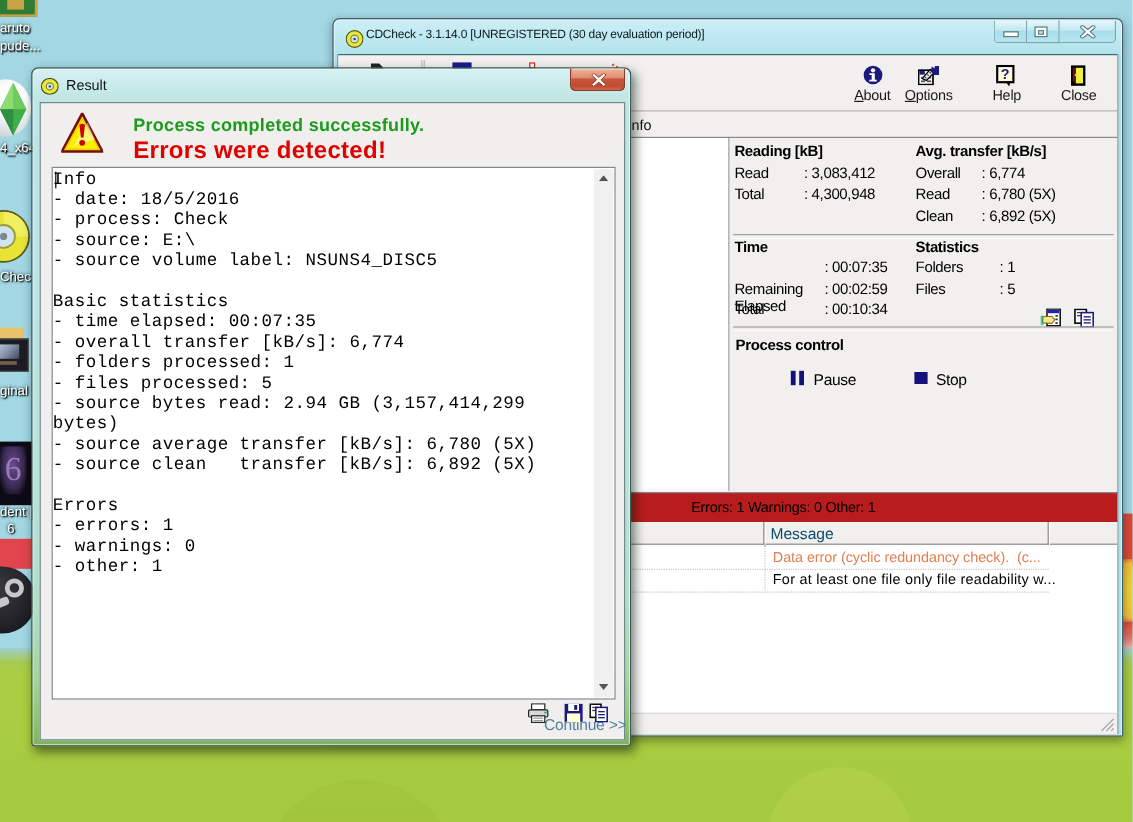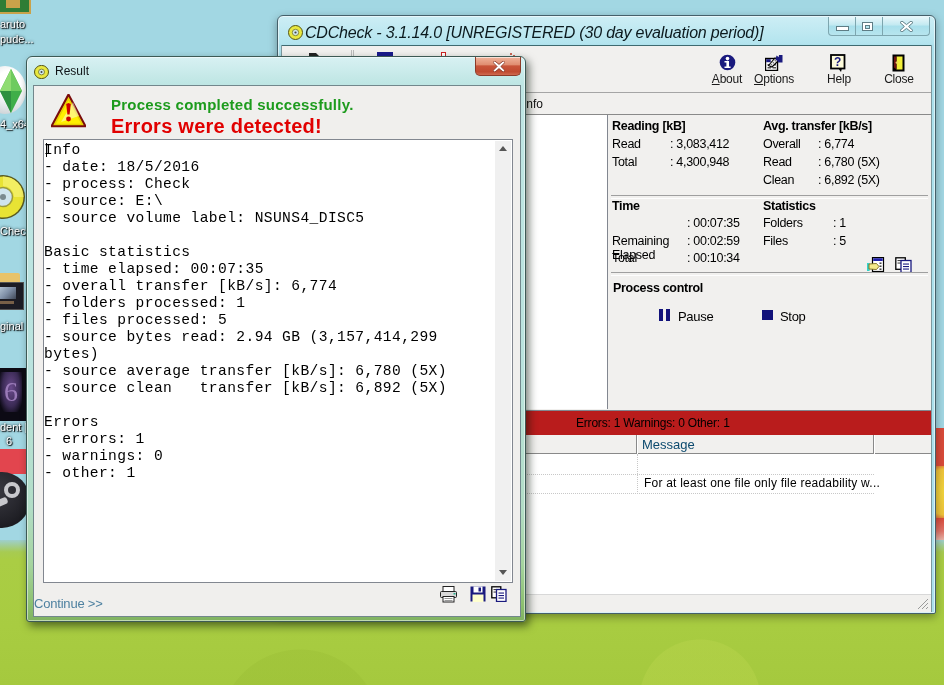--- a/index.html
+++ b/index.html
@@ -12,21 +12,21 @@
                radial-gradient(circle at 300px 190px, rgba(150,185,50,.3) 0 80px, rgba(0,0,0,0) 81px),
                linear-gradient(180deg,#9ecfcd 0,#a7cb52 12px,#aacd44 20px,#a8cc41 60%,#a5c93e 100%);}
   .dlabel{color:#fff;font-size:11px;text-shadow:1px 1px 1px #000,0 0 3px #000;letter-spacing:0;}
   
   .wfrm{box-sizing:border-box;}
   
   #mw{left:277px;top:15px;width:659px;height:599px;
     background:linear-gradient(180deg,#cdeef5 0,#b3e4ee 28px,#ace0ec 29px,#ace0ec 100%);
     border:1px solid #45606a;border-radius:6px 6px 2px 2px;
     box-shadow:0 3px 8px rgba(0,0,0,.35), inset 0 0 0 1px rgba(255,255,255,.55);}
-  #mwtitle{left:10px;top:8px;font-size:16px;color:#0c1a1e;letter-spacing:-.2px;font-style:italic;}
+  #mwtitle{left:10px;top:8px;font-size:10px;color:#0c1a1e;letter-spacing:-.2px;}
   #mwico{left:10px;top:9px;}
   
   .capgrp{left:550px;top:1px;height:19px;display:flex;}
   .capb{box-sizing:border-box;height:19px;border:1px solid #7da6af;border-top:none;
     background:linear-gradient(180deg,#e8f7fa 0,#c2e9f1 45%,#a8dfeb 50%,#b7e5ee 100%);
     position:relative;}
   
   #mwc{left:4px;top:29px;width:649px;height:566px;background:#f1f0ee;
     border-top:1px solid #3f6a70;box-shadow:-1px 0 0 #7c989e,1px 0 0 #7c989e;}
   .tbar{left:0;top:1px;width:649px;height:45px;background:#f1f0ee;border-bottom:1px solid #a5a5a5;}
@@ -60,21 +60,21 @@
     box-shadow:inset 0 1px 0 rgba(255,255,255,.6);}
   #closeb svg{position:absolute;left:17px;top:4px;}
   .greenmsg{left:77px;top:10px;font-size:15px;font-weight:bold;color:#1d9b1d;letter-spacing:.25px;}
   .redmsg{left:77px;top:29px;font-size:20px;font-weight:bold;color:#e10000;letter-spacing:.25px;}
   #txtbox{left:9px;top:53px;width:470px;height:444px;background:#fff;border:1px solid #828790;box-sizing:border-box;}
   #txtbox pre{margin:0;position:absolute;left:0px;top:2px;font-family:"Liberation Mono",monospace;
     font-size:14.6px;line-height:17px;color:#000;letter-spacing:.4px;}
   #sbar{position:absolute;right:1px;top:1px;width:16px;height:440px;background:#f0f0f0;}
   .sbtn{position:absolute;left:0;width:16px;height:16px;background:#f0f0f0;color:#505050;
     font-size:8px;text-align:center;line-height:16px;}
-  #continue{left:0;top:510px;width:488px;text-align:left;font-size:13px;color:#4e81a0;letter-spacing:-.2px;}
+  #continue{left:0;top:510px;width:488px;text-align:right;font-size:13px;color:#4e81a0;letter-spacing:-.2px;}
   .dicons{position:absolute;top:500px;}
 </style>
 </head>
 <body>
 <div id="desk">
   <div class="abs" id="green"></div>
 
   <div class="abs" id="lefticons" style="left:0;top:0;width:60px;height:685px;">
 
     <div class="abs" style="left:0;top:0;width:31px;height:14px;background:#2f7d35;border:2px solid #c9a24a;border-top:none;border-left:none;box-sizing:border-box;"></div>
@@ -260,20 +260,21 @@
       </div>
       <div class="abs" id="errbar">
           <span>Errors: 1 Warnings: 0 Other: 1</span>
         </div>
       <div class="abs" id="msgtable">
         <div class="th" style="left:0;width:355px;border-right:1px solid #898989;"></div>
         <div class="th" style="left:356px;width:236px;border-right:1px solid #898989;">
             <span style="position:absolute;left:4px;top:2px;">Message</span>
           </div>
         <div class="th" style="left:593px;width:56px;"></div>
+        <div class="trow" style="top:22px;color:#e28052;">Data error (cyclic redundancy check).&nbsp;&nbsp;(c...</div>
         <div class="trow" style="top:41px;color:#000;letter-spacing:.22px;">For at least one file only file readability w...</div>
         <div class="abs" style="left:0;top:39px;width:592px;border-top:1px dotted #c8c8c8;"></div>
         <div class="abs" style="left:0;top:58px;width:592px;border-top:1px dotted #c8c8c8;"></div>
         <div class="abs" style="left:355px;top:19px;width:1px;height:38px;border-left:1px dotted #c8c8c8;"></div>
       </div>
       <div class="abs" id="mwstatus">
         <svg class="abs" style="right:2px;bottom:2px;" width="12" height="12" viewBox="0 0 12 12">
           <path d="M11 1 L1 11" stroke="#9a9a9a" stroke-width="1"></path>
           <path d="M11 5 L5 11" stroke="#9a9a9a" stroke-width="1"></path>
           <path d="M11 9 L9 11" stroke="#9a9a9a" stroke-width="1"></path>

